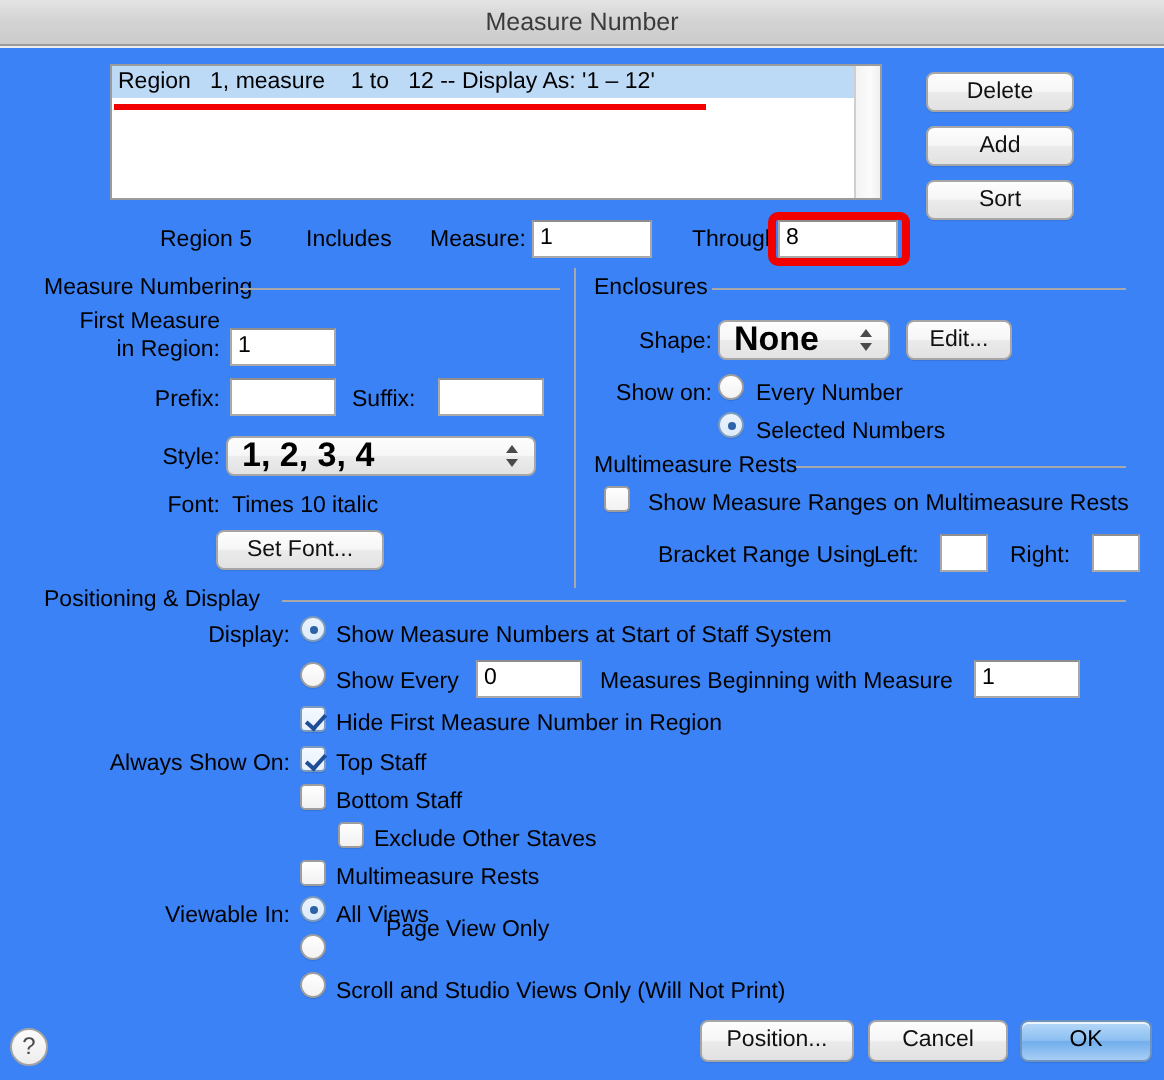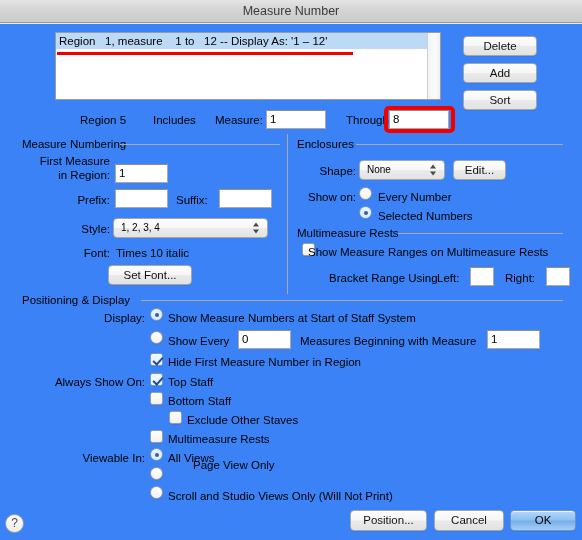--- a/index.html
+++ b/index.html
@@ -91,27 +91,28 @@
     border: 1px solid #6d93bd;
     color: #000;
   }
 
   .popup {
     position: absolute;
     box-sizing: border-box;
     background: linear-gradient(to bottom, #fdfdfd 0%, #f7f7f7 48%, #ebebeb 52%, #e3e3e3 100%);
     border: 1px solid #a6a6a6;
     border-radius: 4px;
-    font-size: 10px;
+    font-size: 17px;
     color: #000;
     padding-left: 7px;
     line-height: 18px;
     white-space: nowrap;
     overflow: hidden;
     box-shadow: 0 1px 0 rgba(255,255,255,0.7) inset;
+    font-weight: bold;
   }
   .popup .chev {
     position: absolute;
     right: 7px;
     top: 50%;
     transform: translateY(-50%);
     width: 7px;
     height: 13px;
   }
   .popup .chev::before,
@@ -331,21 +332,21 @@
     <div class="label right" style="left:280px; top:166px; width:76px;">Show on:</div>
     <div class="radio" style="left:359px; top:163px;"></div>
     <div class="opt-label" style="left:378px; top:166px;">Every Number</div>
     <div class="radio on" style="left:359px; top:182px;"></div>
     <div class="opt-label" style="left:378px; top:185px;">Selected Numbers</div>
 
     <div class="group-title" style="left:297px; top:203px;">Multimeasure Rests</div>
     <div class="group-line" style="left:398px; top:209px; width:165px;"></div>
 
     <div class="check" style="left:302px; top:219px;"></div>
-    <div class="opt-label" style="left:308px; top:221px;">Show Measure Ranges on Multimeasure Rests</div>
+    <div class="opt-label" style="left:324px; top:221px;">Show Measure Ranges on Multimeasure Rests</div>
 
     <div class="label" style="left:329px; top:247px;">Bracket Range Using</div>
     <div class="label" style="left:437px; top:247px;">Left:</div>
     <div class="tfield" style="left:470px; top:243px; width:24px; height:19px;"></div>
     <div class="label" style="left:505px; top:247px;">Right:</div>
     <div class="tfield" style="left:546px; top:243px; width:24px; height:19px;"></div>
 
     <div class="group-title" style="left:22px; top:270px;">Positioning &amp; Display</div>
     <div class="group-line" style="left:141px; top:276px; width:422px;"></div>
 

